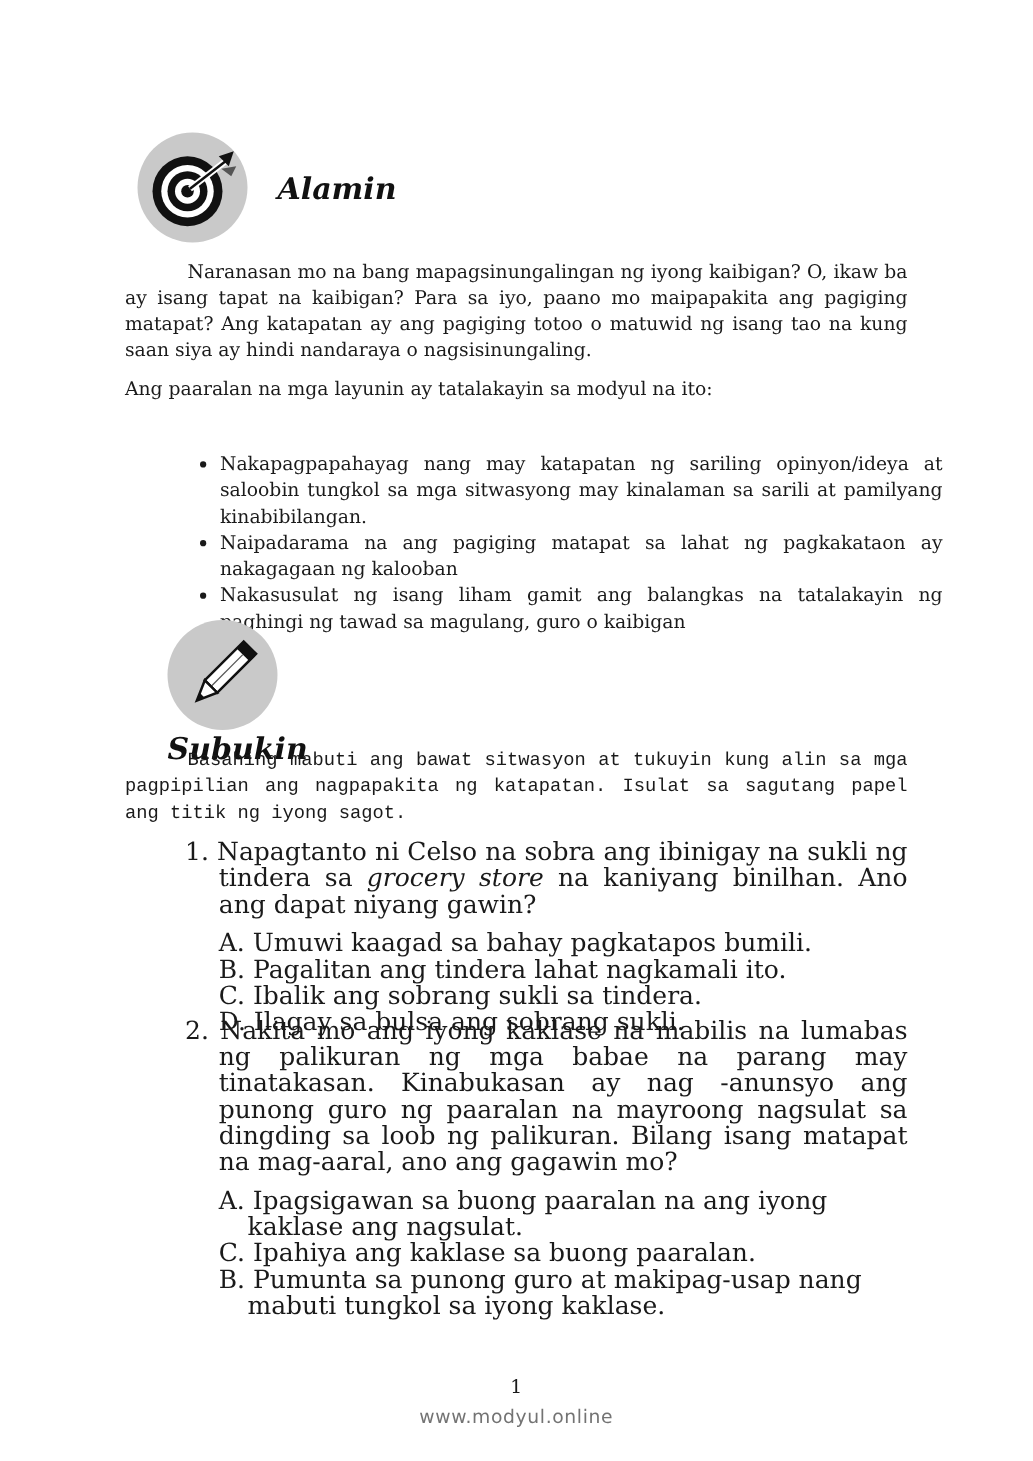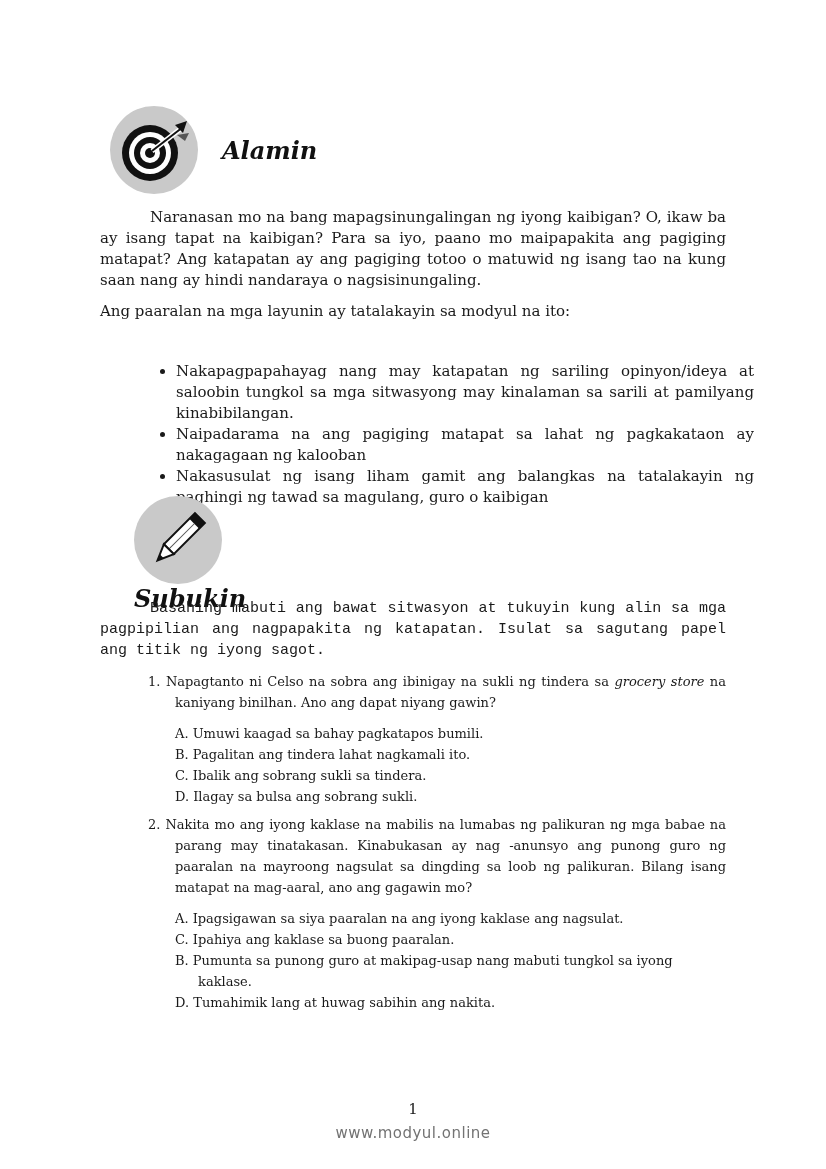--- a/index.html
+++ b/index.html
@@ -10,21 +10,21 @@
   .icon-circle { width: 88px; height: 88px; border-radius: 50%; background: #c9c9c9;
                  display: flex; align-items: center; justify-content: center; }
   .section-title { margin-left: 24px; font-family: "DejaVu Serif", serif; font-weight: bold;
                    font-style: italic; font-size: 24px; color: #111; }
   .para { position: absolute; left: 100px; width: 626px; font-size: 15px; line-height: 21px;
           text-align: justify; margin: 0; }
   .indent { text-indent: 50px; }
   ul.objectives { position: absolute; left: 148px; width: 578px; margin: 0; padding: 0 0 0 28px;
                   font-size: 15px; line-height: 21px; text-align: justify; }
   ul.objectives li { margin: 0; padding-left: 0; }
-  .question { position: absolute; left: 148px; width: 578px; font-size: 13px; line-height: 21px; }
+  .question { position: absolute; left: 148px; width: 578px; font-size: 20px; line-height: 21px; }
   .q-stem { margin: 0; padding-left: 27px; text-indent: -27px; text-align: justify; }
   .q-options { margin: 10px 0 0 27px; padding: 0; list-style: none; }
   .q-options li { padding-left: 23px; text-indent: -23px; }
   .page-num { position: absolute; left: 0; width: 826px; top: 1100px; text-align: center;
               font-size: 15px; }
   .watermark { position: absolute; left: 0; width: 826px; top: 1124px; text-align: center;
                font-family: "DejaVu Sans", sans-serif; font-size: 15px; color: #737373;
                letter-spacing: 0.5px; }
   i.em { font-style: italic; }
 </style>
@@ -43,21 +43,21 @@
         <circle cx="33" cy="40" r="5" fill="#111"></circle>
         <line x1="35" y1="38" x2="66" y2="14" stroke="#fff" stroke-width="5"></line>
         <line x1="35" y1="38" x2="66" y2="14" stroke="#111" stroke-width="2"></line>
         <path d="M58 12 L70 8 L66 20 Z" fill="#111"></path>
         <path d="M60 22 L72 20 L68 28 Z" fill="#555"></path>
       </svg>
     </div>
     <span class="section-title">Alamin</span>
   </div>
 
-  <p class="para indent" style="top:207px;">Naranasan mo na bang mapagsinungalingan ng iyong kaibigan? O, ikaw ba ay isang tapat na kaibigan? Para sa iyo, paano mo maipapakita ang pagiging matapat? Ang katapatan ay ang pagiging totoo o matuwid ng isang tao na kung saan nang ay hindi nandaraya o nagsisinungaling.</p>
+  <p class="para indent" style="top:207px;">Naranasan mo na bang mapagsinungalingan ng iyong kaibigan? O, ikaw ba ay isang tapat na kaibigan? Para sa iyo, paano mo maipapakita ang pagiging matapat? Ang katapatan ay ang pagiging totoo o matuwid ng isang tao na kung saan siya ay hindi nandaraya o nagsisinungaling.</p>
 
   <p class="para" style="top:301px;">Ang paaralan na mga layunin ay tatalakayin sa modyul na ito:</p>
 
   <ul class="objectives" style="top:333px;margin-top:28px;">
     <li>Nakapagpapahayag nang may katapatan ng sariling opinyon/ideya at saloobin tungkol sa mga sitwasyong may kinalaman sa sarili at pamilyang kinabibilangan.</li>
     <li>Naipadarama na ang pagiging matapat sa lahat ng pagkakataon ay nakagagaan ng kalooban</li>
     <li>Nakasusulat ng isang liham gamit ang balangkas na tatalakayin ng paghingi ng tawad sa magulang, guro o kaibigan</li>
   </ul>
 
   <div class="section-head" style="top:496px;flex-direction:column;">
@@ -83,22 +83,21 @@
       <li>A. Umuwi kaagad sa bahay pagkatapos bumili.</li>
       <li>B. Pagalitan ang tindera lahat nagkamali ito.</li>
       <li>C. Ibalik ang sobrang sukli sa tindera.</li>
       <li>D. Ilagay sa bulsa ang sobrang sukli.</li>
     </ul>
   </div>
 
   <div class="question" style="top:814px;">
     <p class="q-stem"><span>2.</span> <span>Nakita mo ang iyong kaklase na mabilis na lumabas ng palikuran ng mga babae na parang may tinatakasan. Kinabukasan ay nag -anunsyo ang punong guro ng paaralan na mayroong nagsulat sa dingding sa loob ng palikuran. Bilang isang matapat na mag-aaral, ano ang gagawin mo?</span></p>
     <ul class="q-options">
-      <li>A. Ipagsigawan sa siya paaralan na ang iyong kaklase ang nagsulat.</li>
+      <li>A. Ipagsigawan sa buong paaralan na ang iyong kaklase ang nagsulat.</li>
       <li>C. Ipahiya ang kaklase sa buong paaralan.</li>
       <li>B. Pumunta sa punong guro at makipag-usap nang mabuti tungkol sa iyong kaklase.</li>
-      <li>D. Tumahimik lang at huwag sabihin ang nakita.</li>
     </ul>
   </div>
 
   <div class="page-num">1</div>
   <div class="watermark">www.modyul.online</div>
 </div>
 
 </body></html>

